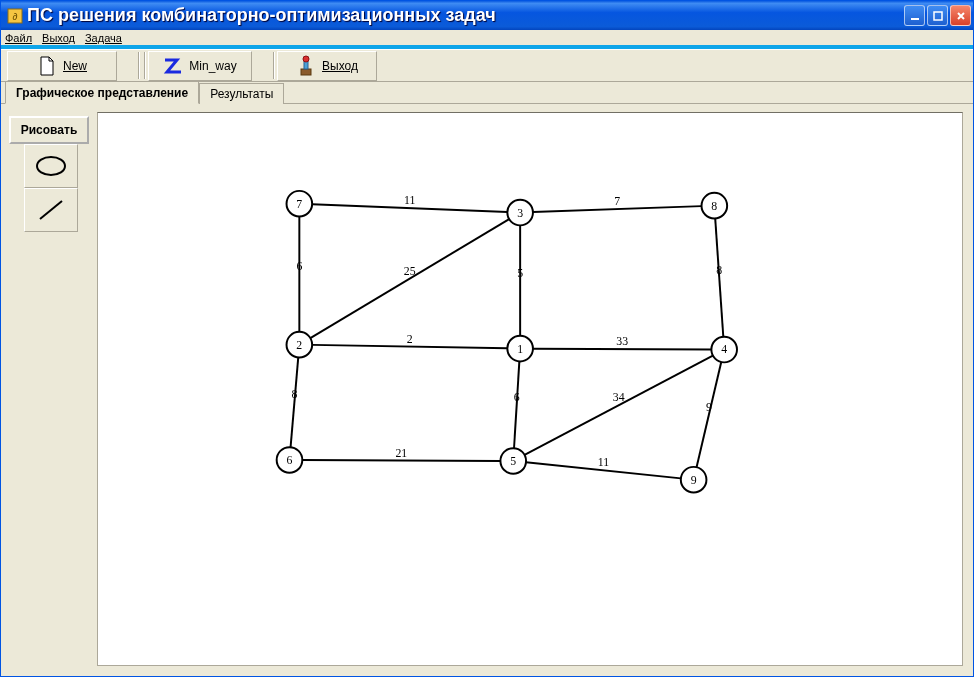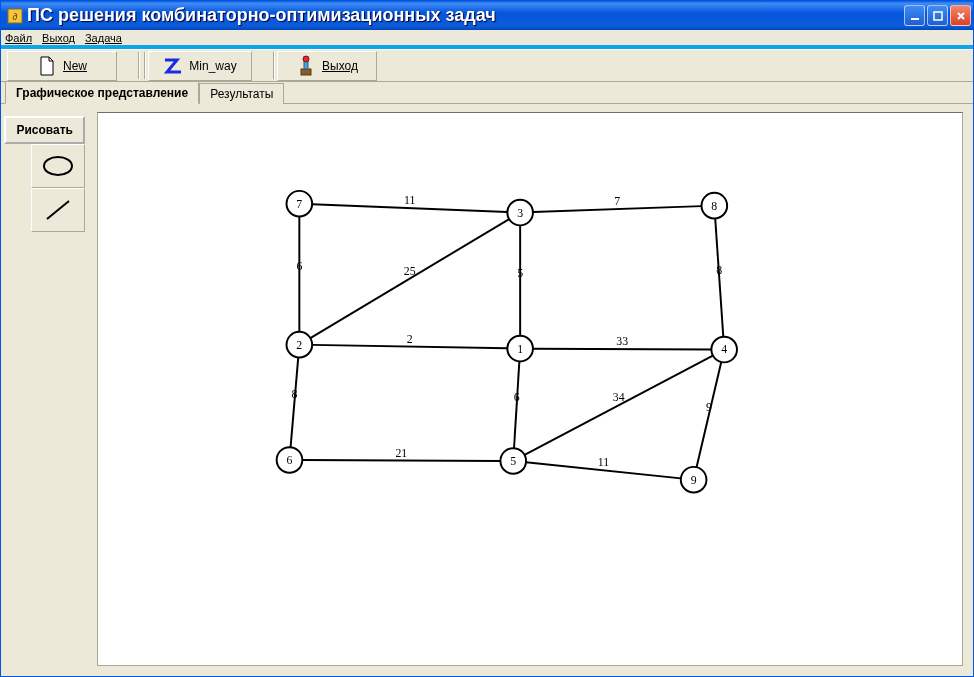--- a/index.html
+++ b/index.html
@@ -74,21 +74,21 @@
   }
   .tab.active {
     background: #ece9d8; font-weight: bold; border-bottom: 1px solid #ece9d8;
     top:1px; padding-top:4px;
   }
   
   .content {
     display:flex; height: calc(677px - 29px - 19px - 33px - 22px - 2px);
     background:#ece9d8;
   }
-  .side-panel { width: 96px; padding: 12px; display:flex; flex-direction:column; gap:0; align-items:flex-end; }
+  .side-panel { width: 96px; padding: 12px; display:flex; flex-direction:column; gap:0; align-items:center; }
   .draw-btn {
     padding: 5px 10px; background:#ece9d8;
     border: 2px outset #fff; font-size:12px; font-weight:bold; cursor:default;
   }
   .shape-btn {
     width: 54px; height: 44px; background:#ece9d8;
     border: 1px solid #fff; border-right-color:#aca899; border-bottom-color:#aca899;
     display:flex; align-items:center; justify-content:center;
     margin-left: 4px;
   }

